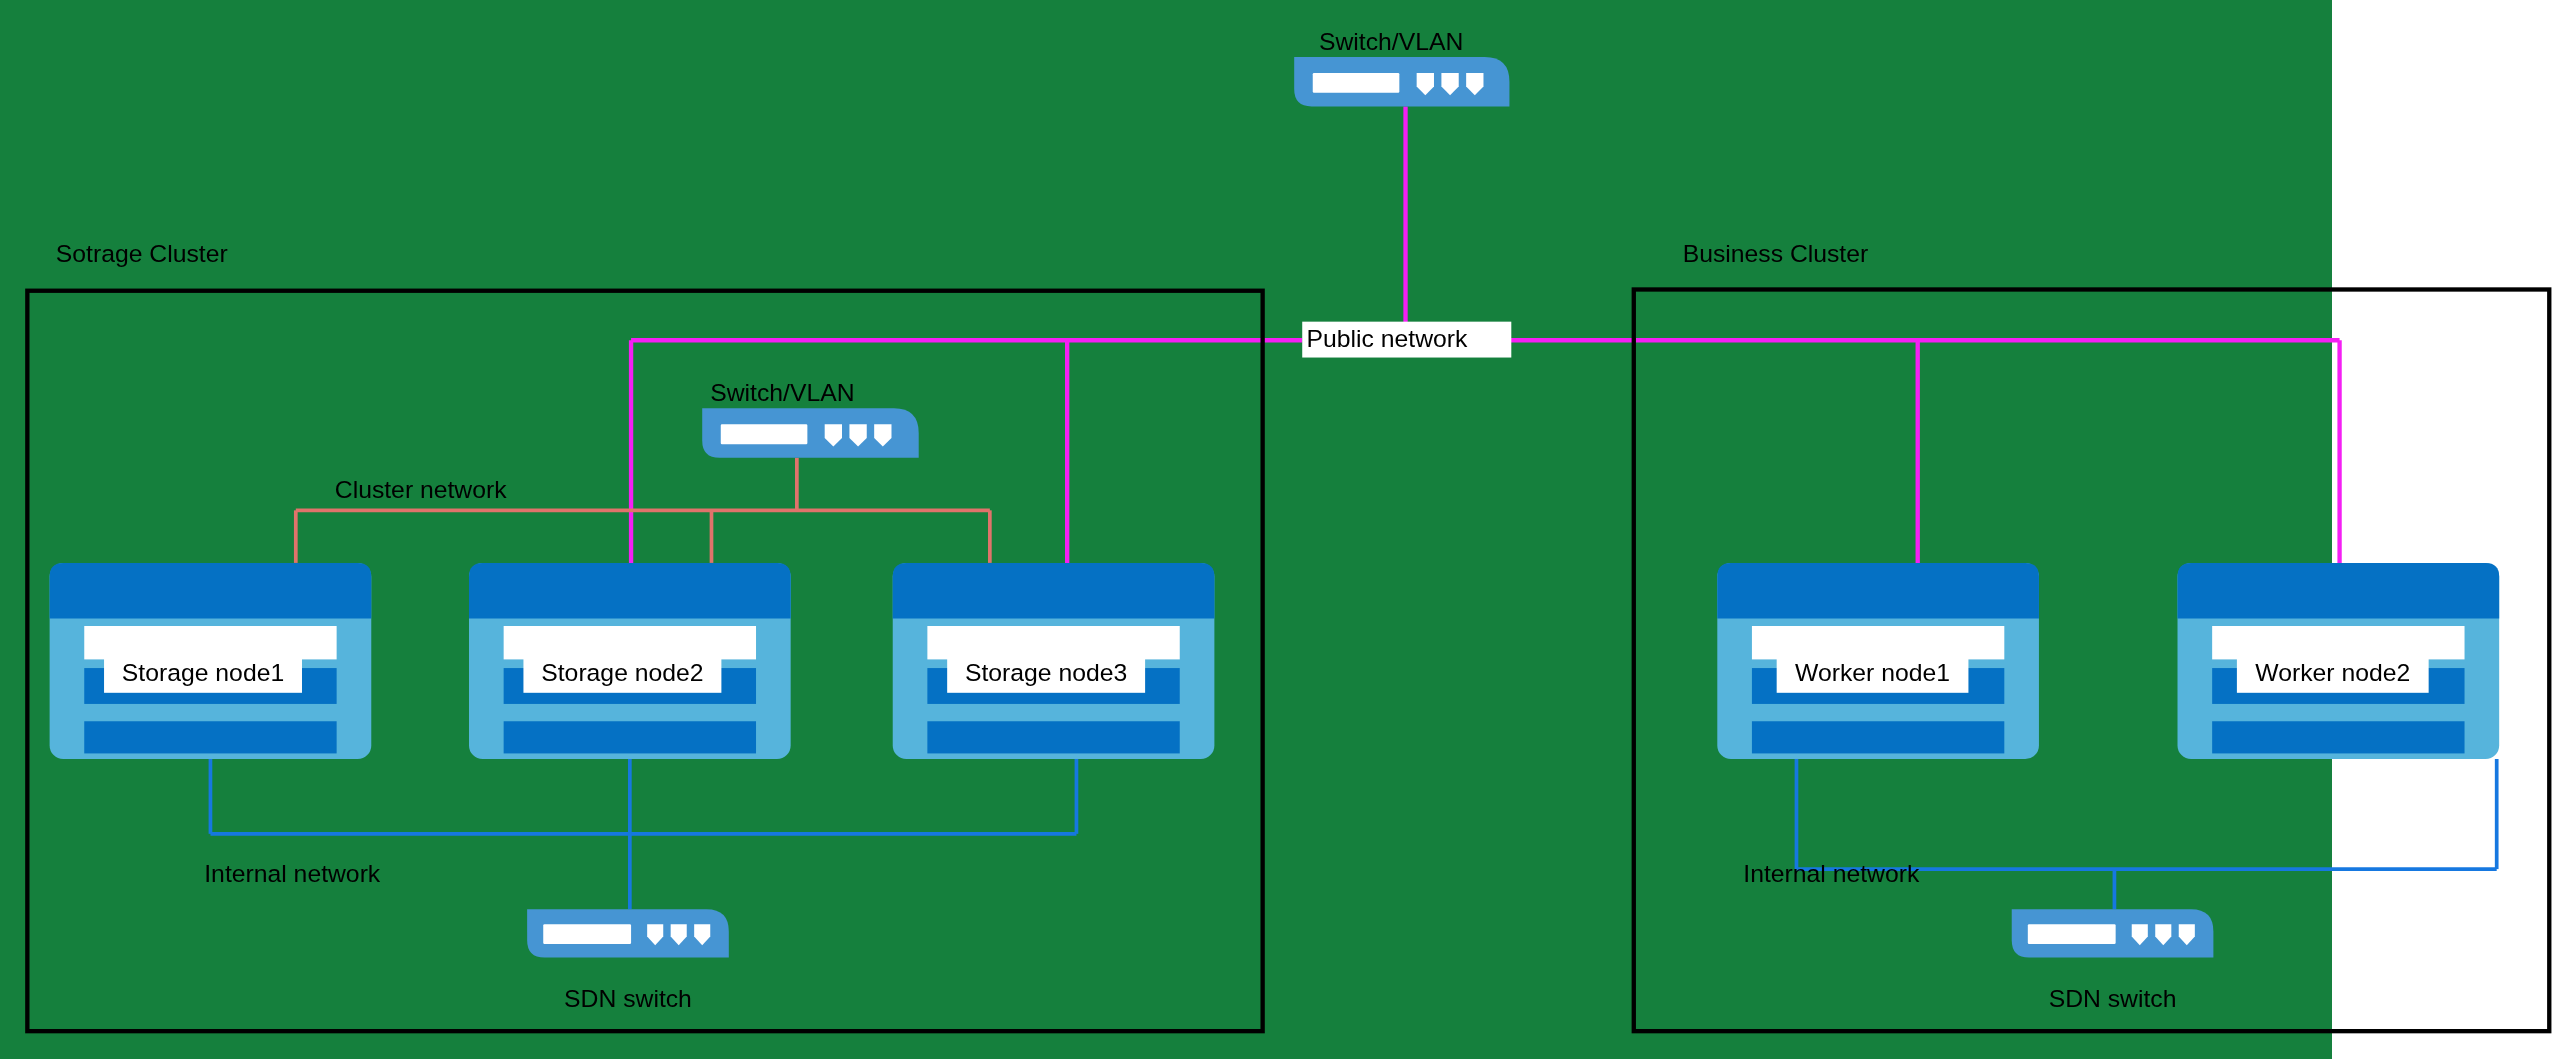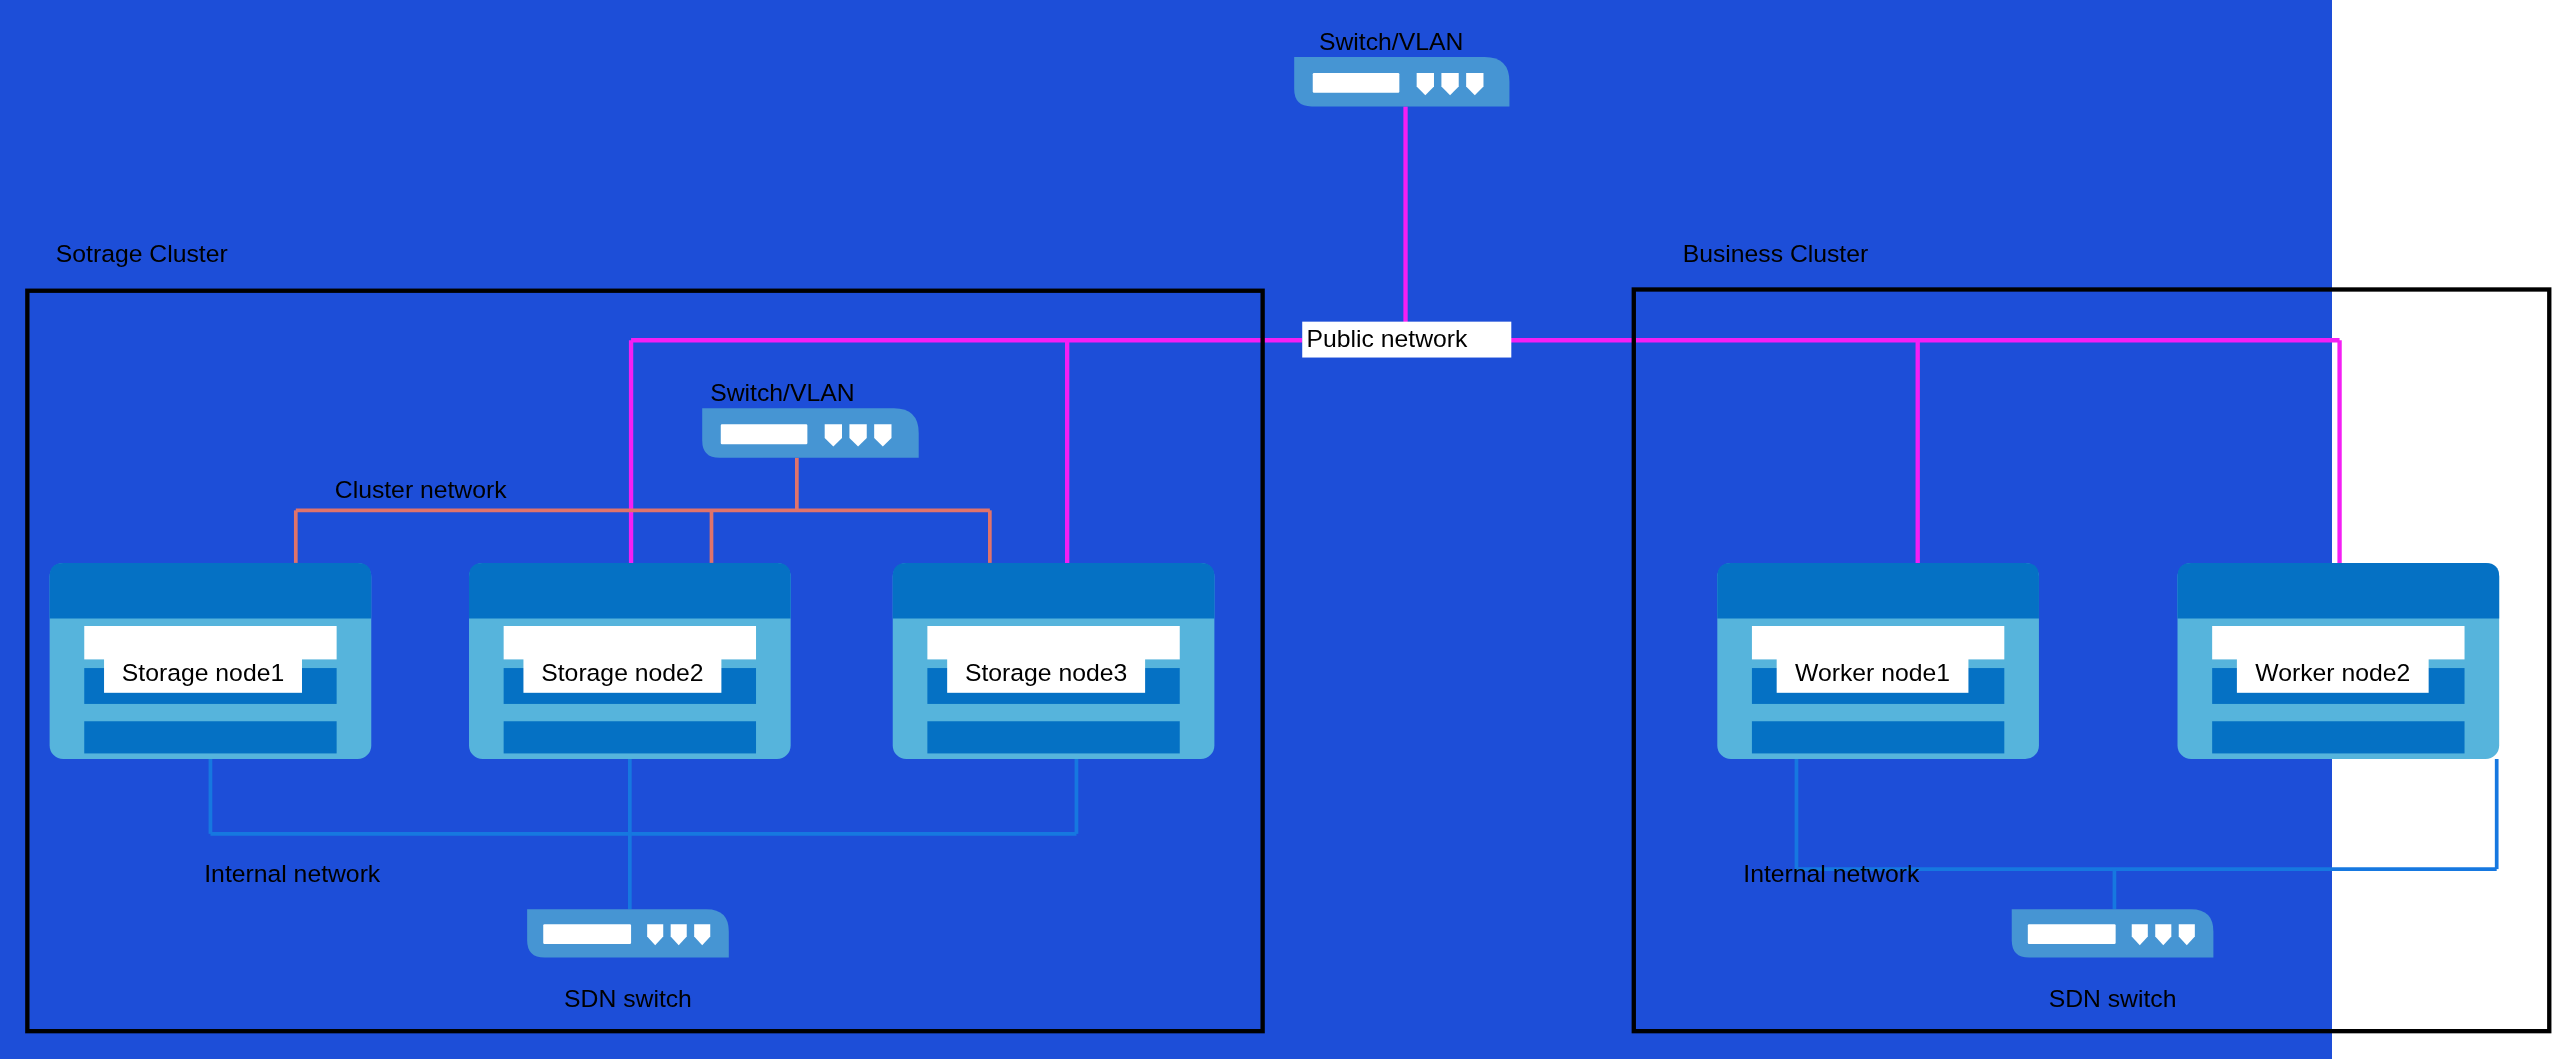--- a/index.html
+++ b/index.html
@@ -10,21 +10,21 @@
   body {
     width: 2576px;
     height: 1059px;
     font-family: "Liberation Sans", sans-serif;
     overflow: hidden;
   }
   #diagram-root {
     position: relative;
     width: 2332px;
     height: 1059px;
-    background: #1d4ed8;
+    background: #15803d;
   }
   svg.canvas {
     position: absolute;
     top: 0;
     left: 0;
     width: 2576px;
     height: 1059px;
     display: block;
   }
   .diagram-text {

